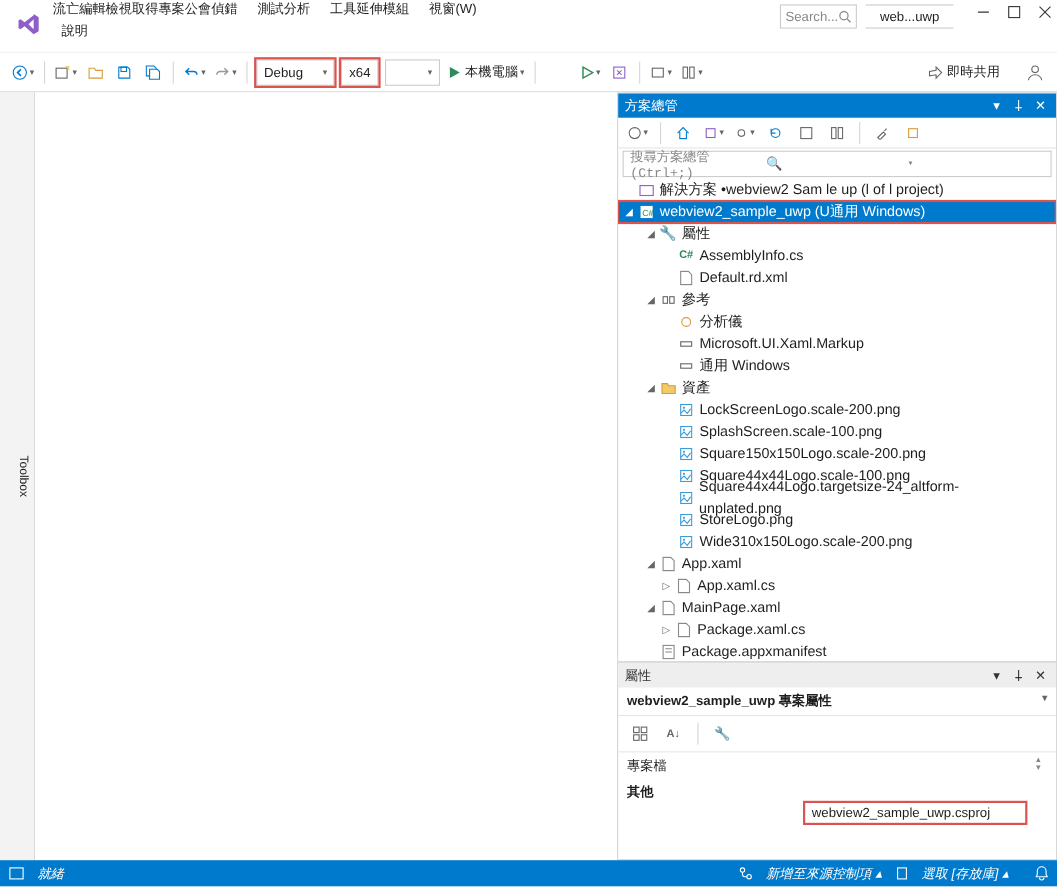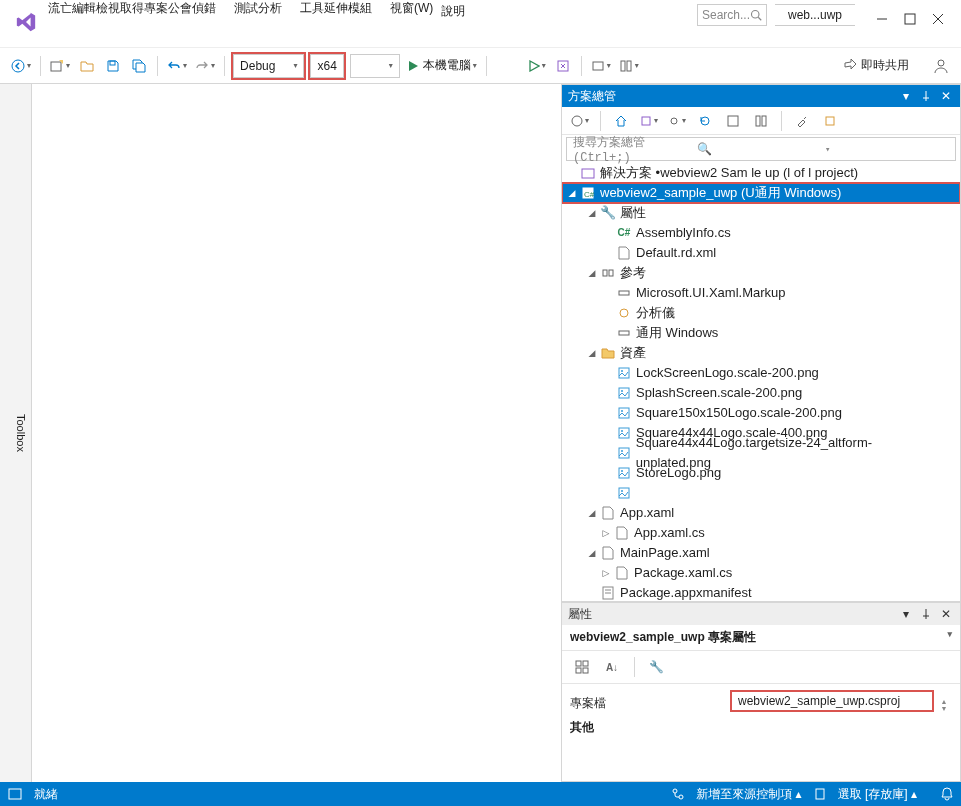--- a/index.html
+++ b/index.html
@@ -1,35 +1,35 @@
 <!DOCTYPE html>
 <html><head>
 <meta charset="utf-8">
 <style>
 *{margin:0;padding:0;box-sizing:border-box;font-family:"Segoe UI","Microsoft JhengHei",sans-serif;}
 body{width:961px;height:806px;background:#fff;font-size:12px;color:#1e1e1e;display:flex;flex-direction:column;overflow:hidden;}
 .titlebar{height:48px;display:flex;align-items:flex-start;background:#fff;border-bottom:1px solid #eee;}
 .logo{width:36px;height:36px;margin:4px 4px 0 8px;display:flex;align-items:center;justify-content:center;}
 .logo svg{width:22px;height:22px;}
-.win-right{display:flex;align-items:flex-end;gap:8px;padding:4px 16px 0 0;}
+.win-right{display:flex;align-items:flex-start;gap:8px;padding:4px 4px 0 0;}
 .searchbox{width:70px;height:22px;border:1px solid #ccc;display:flex;align-items:center;padding:0 4px;color:#888;}
 .searchbox span{flex:1;}
 .tabbox{width:80px;height:22px;border-top:1px solid #ccc;border-bottom:1px solid #ccc;display:flex;align-items:center;justify-content:center;}
 .winbtns{display:flex;gap:14px;margin-left:12px;}
 .winbtns span{width:14px;height:14px;display:flex;align-items:center;justify-content:center;}
 .toolbar{height:36px;display:flex;align-items:center;gap:2px;padding:0 8px;border-bottom:1px solid #d6d6d6;background:#fff;}
 .tbtn{height:24px;min-width:24px;display:flex;align-items:center;justify-content:center;padding:0 3px;cursor:pointer;}
 .tdd{display:flex;align-items:center;}
 .tdd .arrow{font-size:8px;color:#666;margin-left:2px;}
 .combo{height:24px;border:1px solid #ccc;display:flex;align-items:center;padding:0 6px;background:#fff;margin:0 2px;}
 .combo.highlight{outline:2px solid #d9534f;outline-offset:0;}
 .combo .arrow{margin-left:18px;font-size:8px;color:#666;}
 .sep{width:1px;height:20px;background:#d6d6d6;margin:0 4px;}
 .green{color:#2e8b57;}
-.share{display:flex;align-items:flex-start;gap:4px;}
+.share{display:flex;align-items:center;gap:4px;}
 .body{flex:1;display:flex;min-height:0;}
 .sidebar{width:32px;border-right:1px solid #d6d6d6;background:#f3f3f3;writing-mode:vertical-rl;text-orientation:mixed;font-size:11px;padding:6px 4px;text-align:center;}
 .editor{flex:1;background:#fff;}
 .rightcol{width:400px;display:flex;flex-direction:column;min-height:0;}
 .panel{display:flex;flex-direction:column;border:1px solid #d6d6d6;margin:0;}
 .panel.se{flex:1;min-height:0;}
 .panel.props{height:180px;border-top:1px solid #d6d6d6;}
 .phead{height:22px;background:#007acc;color:#fff;display:flex;align-items:center;padding:0 6px;font-size:12px;}
 .phead .title{flex:1;}
 .phead .icn{width:16px;height:16px;margin-left:4px;display:flex;align-items:center;justify-content:center;cursor:pointer;}
@@ -40,30 +40,30 @@
 .trow{display:flex;align-items:center;height:20px;padding-right:14px;}
 .trow.sel{background:#007acc;color:#fff;}
 .indent{display:inline-block;}
 .expander{width:12px;text-align:center;color:#666;font-size:9px;cursor:pointer;}
 .trow.sel .expander{color:#fff;}
 .ticon{width:16px;height:16px;margin:0 4px 0 2px;display:flex;align-items:center;justify-content:center;}
 .highlight-box{outline:2px solid #d9534f;outline-offset:-1px;}
 .props-sub{padding:4px 8px;font-weight:bold;border-bottom:1px solid #e5e5e5;}
 .props-tb{display:flex;align-items:center;gap:6px;padding:4px 8px;border-bottom:1px solid #e5e5e5;}
 .props-grid{padding:4px 8px;}
-.prow{display:flex;align-items:flex-end;height:24px;}
+.prow{display:flex;align-items:flex-start;height:24px;}
 .plabel{width:160px;}
 .pval{flex:1;}
 .pval.highlight{border:2px solid #d9534f;padding:2px 6px;margin-top:40px;}
-.statusbar{height:24px;background:#007acc;color:#fff;display:flex;align-items:center;padding:0 8px;font-size:12px;gap:12px;}
+.statusbar{height:24px;background:#007acc;color:#fff;display:flex;align-items:center;padding:0 8px;font-size:12px;gap:12px;font-style:italic;}
 .statusbar .fill{flex:1;}
 .statusbar .bell{margin-left:12px;}
 svg{display:block;}
 .props .ptoolbar,.props .props-sub,.props .props-tb,.props .prow{font-size:12px;}
-.menuwrap{display:flex;flex-direction:row;flex:1;}
+.menuwrap{display:flex;flex-direction:column;flex:1;}
 .menurow{display:flex;}
 .title2{padding:3px 8px;}
 </style>
 </head>
 <body>
 
 <div class="titlebar">
   <div class="logo">
     <svg viewBox="0 0 24 24">
         <path fill="#8e5ec9" d="M17 2l5 3v14l-5 3-9-8-4 3-2-1V8l2-1 4 3 9-7zm0 5l-5 5 5 5V7z"></path>
@@ -356,33 +356,33 @@
                 <rect x="1" y="3" width="4" height="6" fill="none" stroke="#666"></rect>
                 <rect x="7" y="3" width="4" height="6" fill="none" stroke="#666"></rect>
               </svg>
             </span>
             <span>參考</span>
           </div>
         <div class="trow">
             <span class="indent" style="width:52px"></span>
             <span class="ticon">
               <svg width="12" height="12" viewBox="0 0 12 12">
+                <circle cx="6" cy="6" r="4" fill="none" stroke="#d89b3a"></circle>
+              </svg>
+            </span>
+            <span>分析儀</span>
+          </div>
+        <div class="trow">
+            <span class="indent" style="width:52px"></span>
+            <span class="ticon">
+              <svg width="12" height="12" viewBox="0 0 12 12">
                 <rect x="1" y="4" width="10" height="4" fill="none" stroke="#666"></rect>
               </svg>
             </span>
             <span>Microsoft.UI.Xaml.Markup</span>
-          </div>
-        <div class="trow">
-            <span class="indent" style="width:52px"></span>
-            <span class="ticon">
-              <svg width="12" height="12" viewBox="0 0 12 12">
-                <circle cx="6" cy="6" r="4" fill="none" stroke="#d89b3a"></circle>
-              </svg>
-            </span>
-            <span>分析儀</span>
           </div>
         <div class="trow">
             <span class="indent" style="width:52px"></span>
             <span class="ticon">
               <svg width="12" height="12" viewBox="0 0 12 12">
                 <rect x="1" y="4" width="10" height="4" fill="none" stroke="#666"></rect>
               </svg>
             </span>
             <span>通用 Windows</span>
           </div>
@@ -410,21 +410,21 @@
           </div>
         <div class="trow">
             <span class="indent" style="width:52px"></span>
             <span class="ticon">
               <svg width="12" height="12" viewBox="0 0 12 12">
                 <rect x="1" y="1" width="10" height="10" fill="none" stroke="#3a9bd8"></rect>
                 <circle cx="4" cy="4" r="1" fill="#3a9bd8"></circle>
                 <path d="M1 9l3-3 3 3 3-4" fill="none" stroke="#3a9bd8"></path>
               </svg>
             </span>
-            <span>SplashScreen.scale-200.png</span>
+            <span>SplashScreen.scale-100.png</span>
           </div>
         <div class="trow">
             <span class="indent" style="width:52px"></span>
             <span class="ticon">
               <svg width="12" height="12" viewBox="0 0 12 12">
                 <rect x="1" y="1" width="10" height="10" fill="none" stroke="#3a9bd8"></rect>
                 <circle cx="4" cy="4" r="1" fill="#3a9bd8"></circle>
                 <path d="M1 9l3-3 3 3 3-4" fill="none" stroke="#3a9bd8"></path>
               </svg>
             </span>
@@ -432,21 +432,21 @@
           </div>
         <div class="trow">
             <span class="indent" style="width:52px"></span>
             <span class="ticon">
               <svg width="12" height="12" viewBox="0 0 12 12">
                 <rect x="1" y="1" width="10" height="10" fill="none" stroke="#3a9bd8"></rect>
                 <circle cx="4" cy="4" r="1" fill="#3a9bd8"></circle>
                 <path d="M1 9l3-3 3 3 3-4" fill="none" stroke="#3a9bd8"></path>
               </svg>
             </span>
-            <span>Square44x44Logo.scale-400.png</span>
+            <span>Square44x44Logo.scale-100.png</span>
           </div>
         <div class="trow">
             <span class="indent" style="width:52px"></span>
             <span class="ticon">
               <svg width="12" height="12" viewBox="0 0 12 12">
                 <rect x="1" y="1" width="10" height="10" fill="none" stroke="#3a9bd8"></rect>
                 <circle cx="4" cy="4" r="1" fill="#3a9bd8"></circle>
                 <path d="M1 9l3-3 3 3 3-4" fill="none" stroke="#3a9bd8"></path>
               </svg>
             </span>
@@ -465,20 +465,21 @@
           </div>
         <div class="trow">
             <span class="indent" style="width:52px"></span>
             <span class="ticon">
               <svg width="12" height="12" viewBox="0 0 12 12">
                 <rect x="1" y="1" width="10" height="10" fill="none" stroke="#3a9bd8"></rect>
                 <circle cx="4" cy="4" r="1" fill="#3a9bd8"></circle>
                 <path d="M1 9l3-3 3 3 3-4" fill="none" stroke="#3a9bd8"></path>
               </svg>
             </span>
+            <span>Wide310x150Logo.scale-200.png</span>
           </div>
 
         <div class="trow">
             <span class="indent" style="width:24px"></span>
             <span class="expander">◢</span>
             <span class="ticon">
               <svg width="12" height="14" viewBox="0 0 12 14">
                 <path d="M1 1h7l3 3v9H1z" fill="none" stroke="#888"></path>
               </svg>
             </span>

